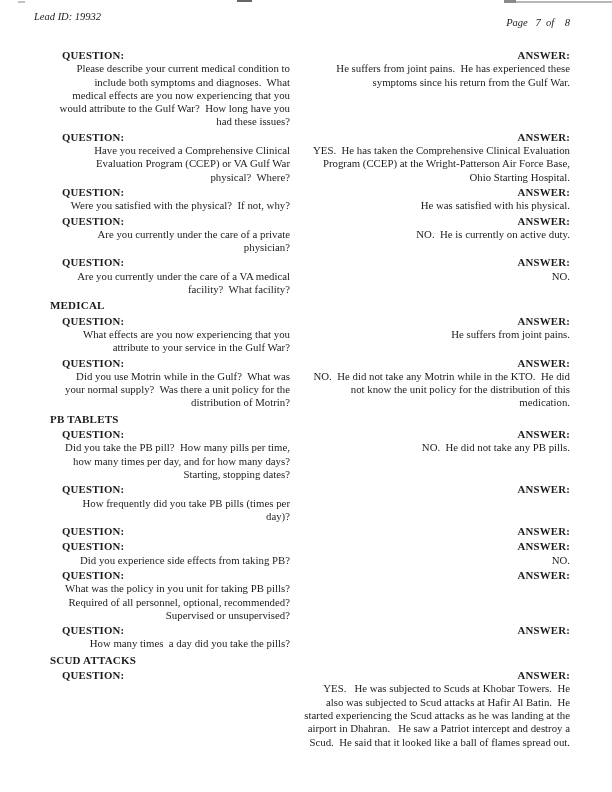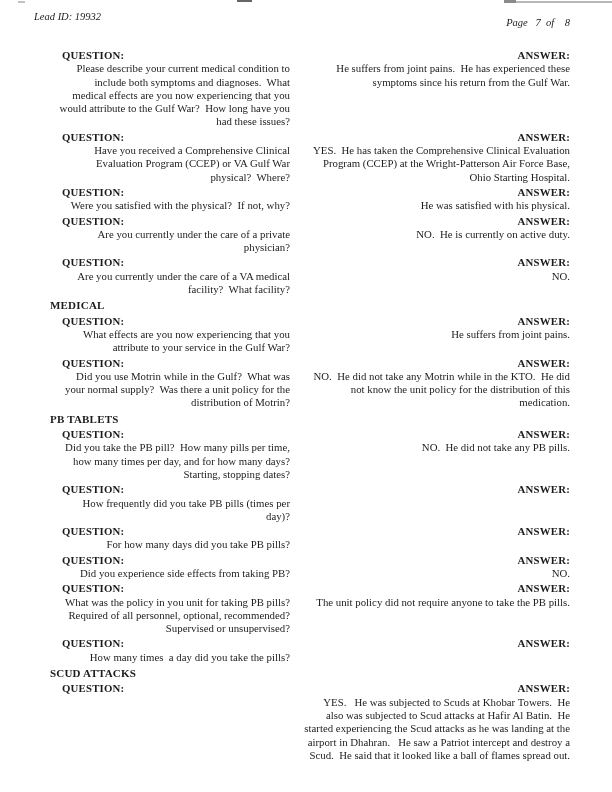--- a/index.html
+++ b/index.html
@@ -164,21 +164,20 @@
     </div>
     <div class="a-col">
       <div class="a-label">ANSWER:</div>
       <div class="a-text"></div>
     </div>
   </div>
 
   <div class="qa-row">
     <div class="q-col">
       <div class="q-label">QUESTION:</div>
-      <div class="q-text">For how many days did you take PB pills?</div>
     </div>
     <div class="a-col">
       <div class="a-label">ANSWER:</div>
       <div class="a-text"></div>
     </div>
   </div>
 
   <div class="qa-row">
     <div class="q-col">
       <div class="q-label">QUESTION:</div>
@@ -190,21 +189,20 @@
     </div>
   </div>
 
   <div class="qa-row">
     <div class="q-col">
       <div class="q-label">QUESTION:</div>
       <div class="q-text">What was the policy in you unit for taking PB pills?  Required of all personnel, optional, recommended?  Supervised or unsupervised?</div>
     </div>
     <div class="a-col">
       <div class="a-label">ANSWER:</div>
-      <div class="a-text">The unit policy did not require anyone to take the PB pills.</div>
     </div>
   </div>
 
   <div class="qa-row">
     <div class="q-col">
       <div class="q-label">QUESTION:</div>
       <div class="q-text">How many times  a day did you take the pills?</div>
     </div>
     <div class="a-col">
       <div class="a-label">ANSWER:</div>

